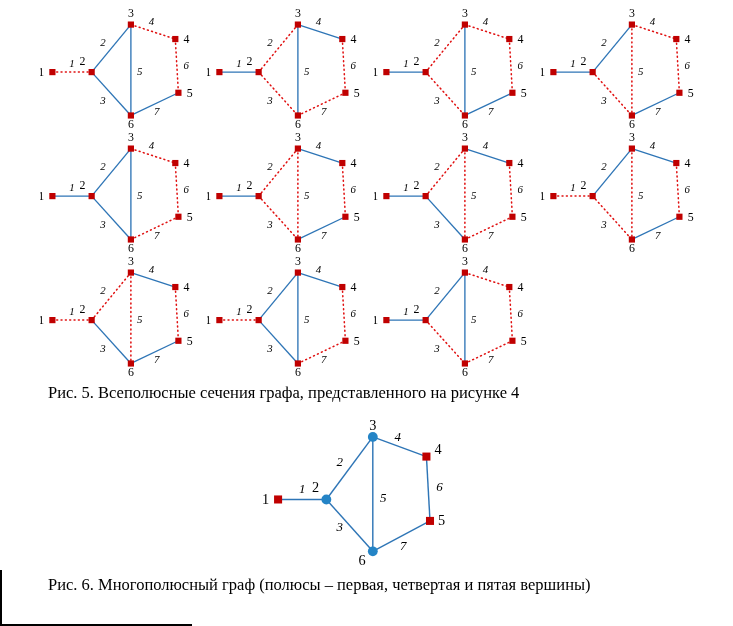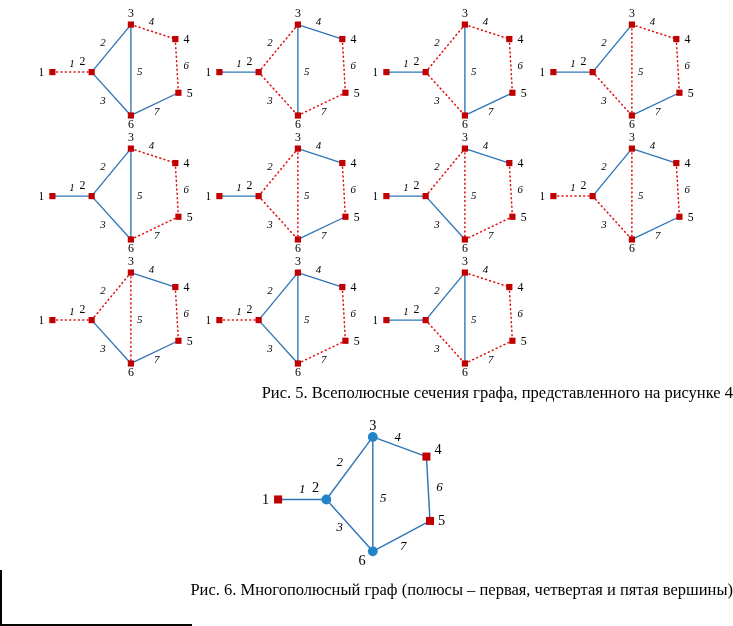--- a/index.html
+++ b/index.html
@@ -2,24 +2,24 @@
 <html><head>
 <meta charset="utf-8">
 <style>
   html,body{margin:0;padding:0;background:#fff;}
   body{width:733px;height:626px;overflow:hidden;position:relative;
        font-family:"Liberation Serif",serif;color:#000;}
   .page{width:733px;height:626px;position:relative;}
   .fig5{padding-top:8px;}
   .row{display:flex;padding-left:40px;gap:10px;margin-bottom:2px;}
   .cell{width:157px;height:122px;}
-  .caption{text-align:right;font-size:16.5px;line-height:20px;color:#000;padding-left:48px;}
+  .caption{text-align:left;font-size:16.5px;line-height:20px;color:#000;padding-left:48px;}
   #fig5cap{margin-top:5px;}
   .fig6{text-align:center;margin-top:16px;}
-  #fig6cap1{margin-top:5px;}
+  #fig6cap1{}
   svg text{font-family:"Liberation Serif",serif;fill:#000;}
   .corner{position:absolute;left:0;bottom:0;width:190px;height:54px;
           border-left:2px solid #000;border-bottom:2px solid #000;pointer-events:none;}
 </style>
 </head>
 <body>
 
 <div class="page">
   <div class="fig5">
     <div class="row" id="row-0">

